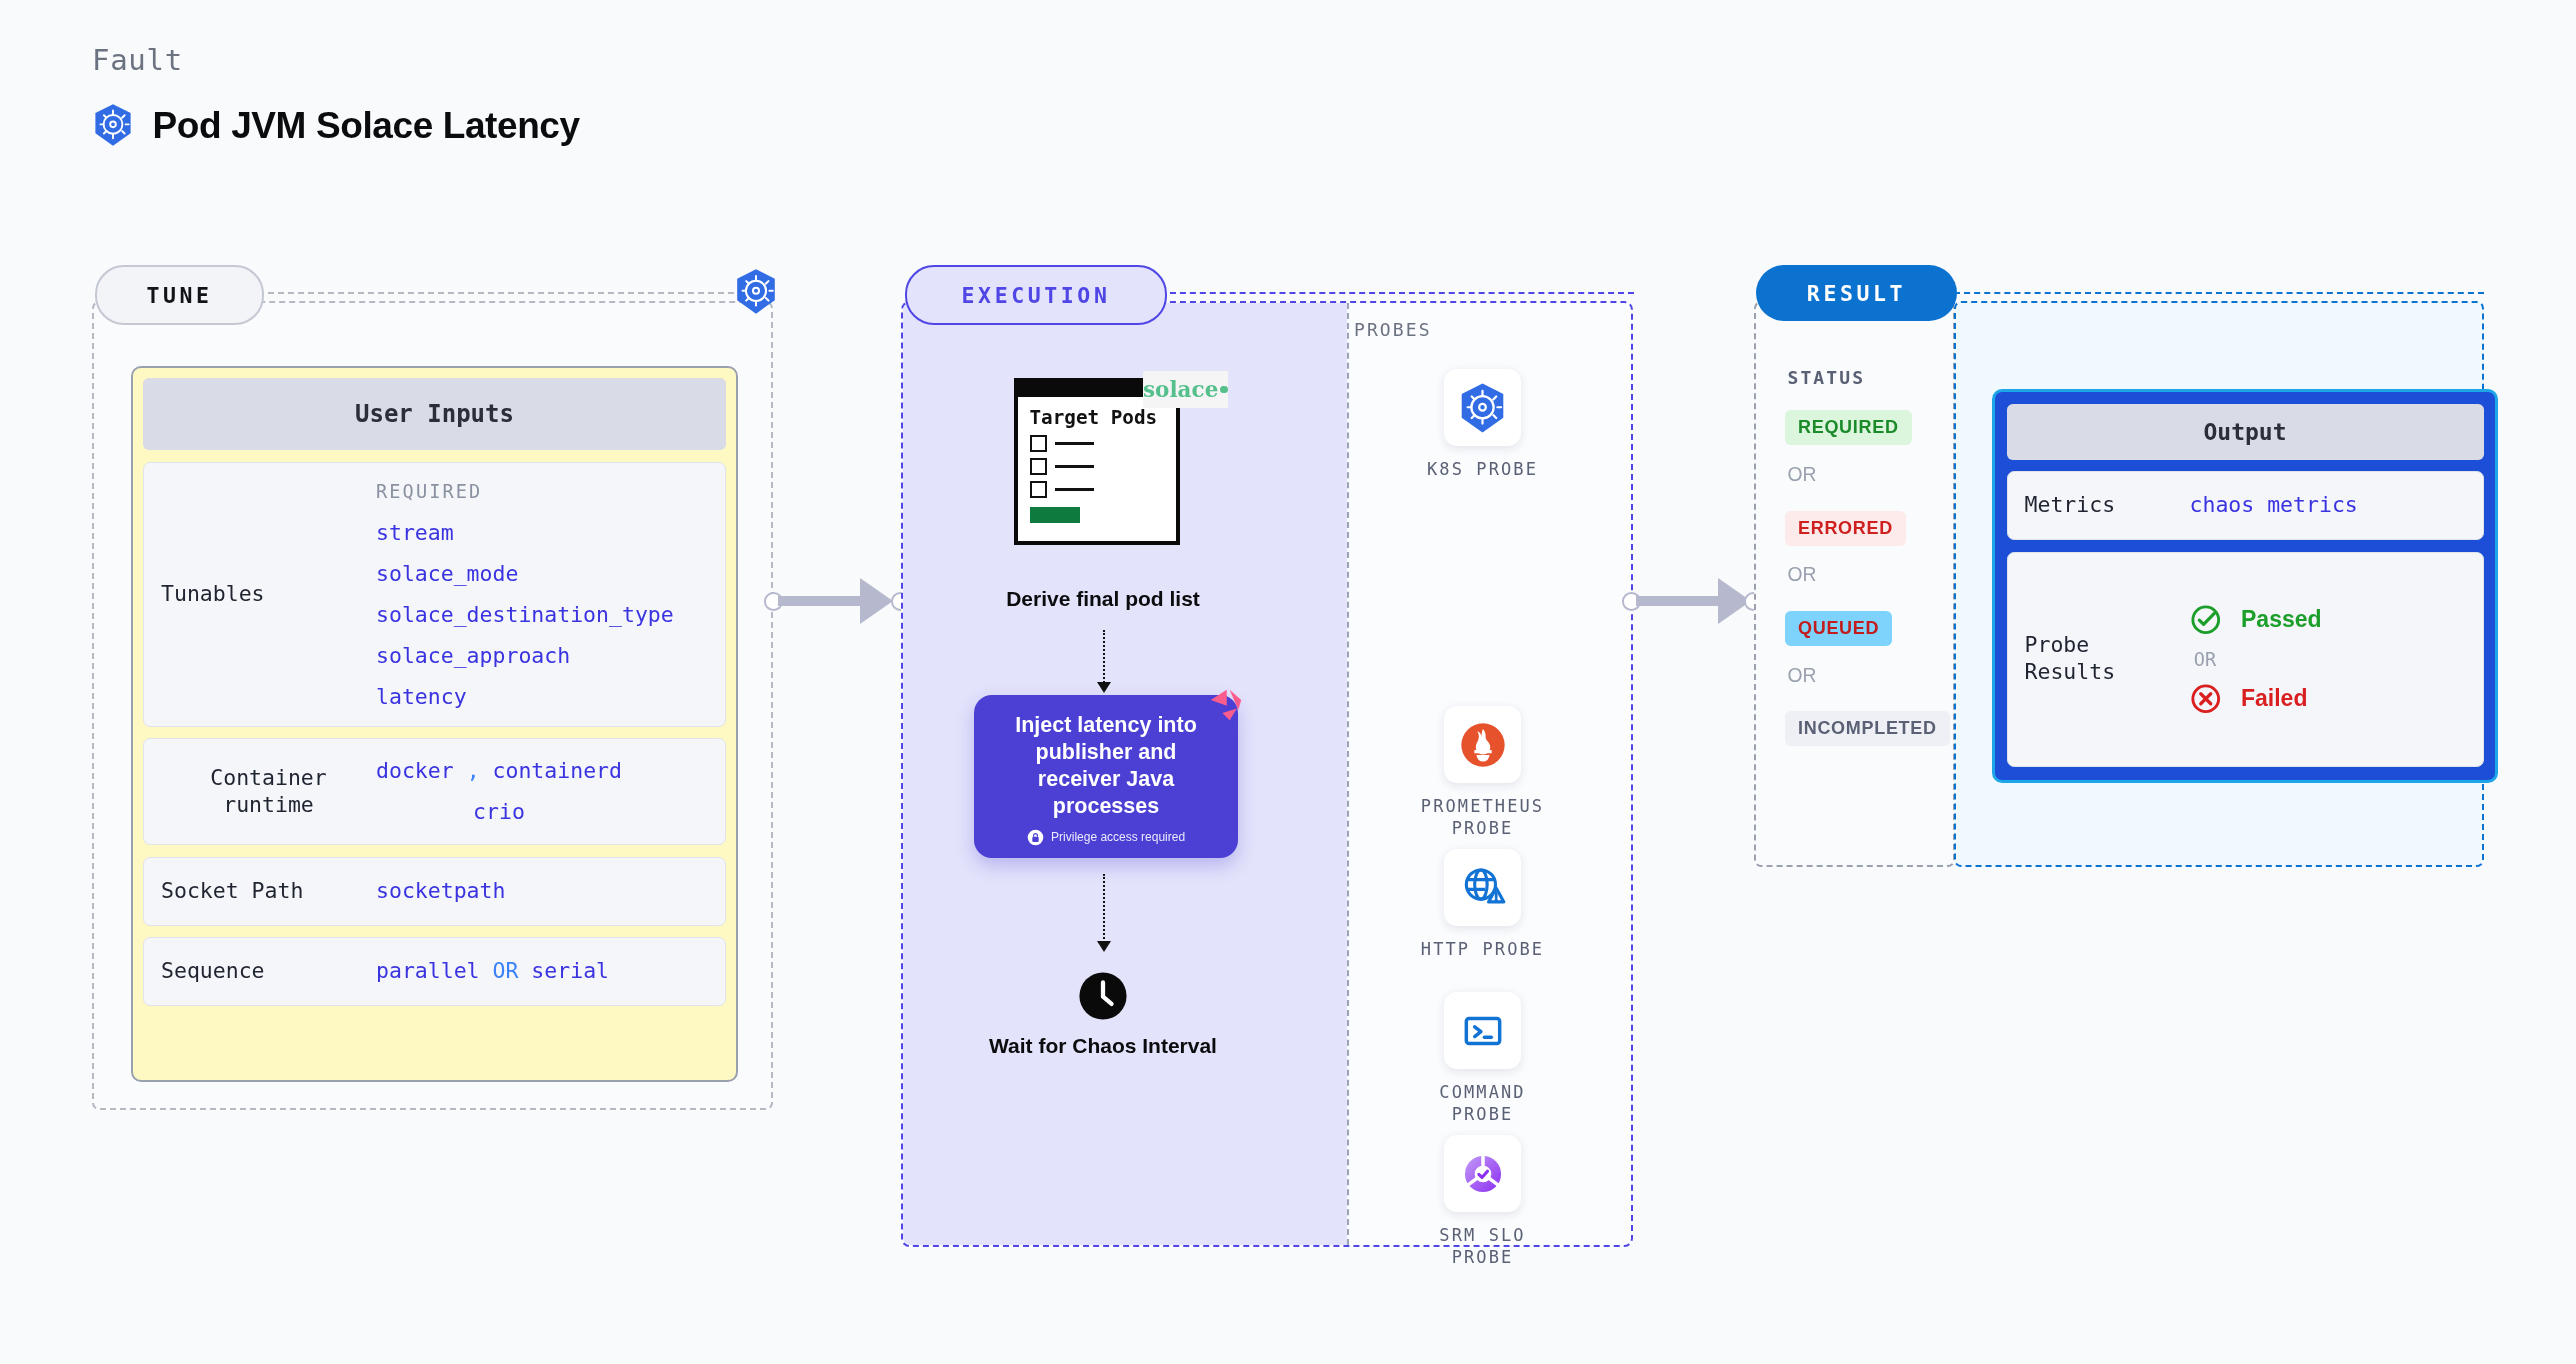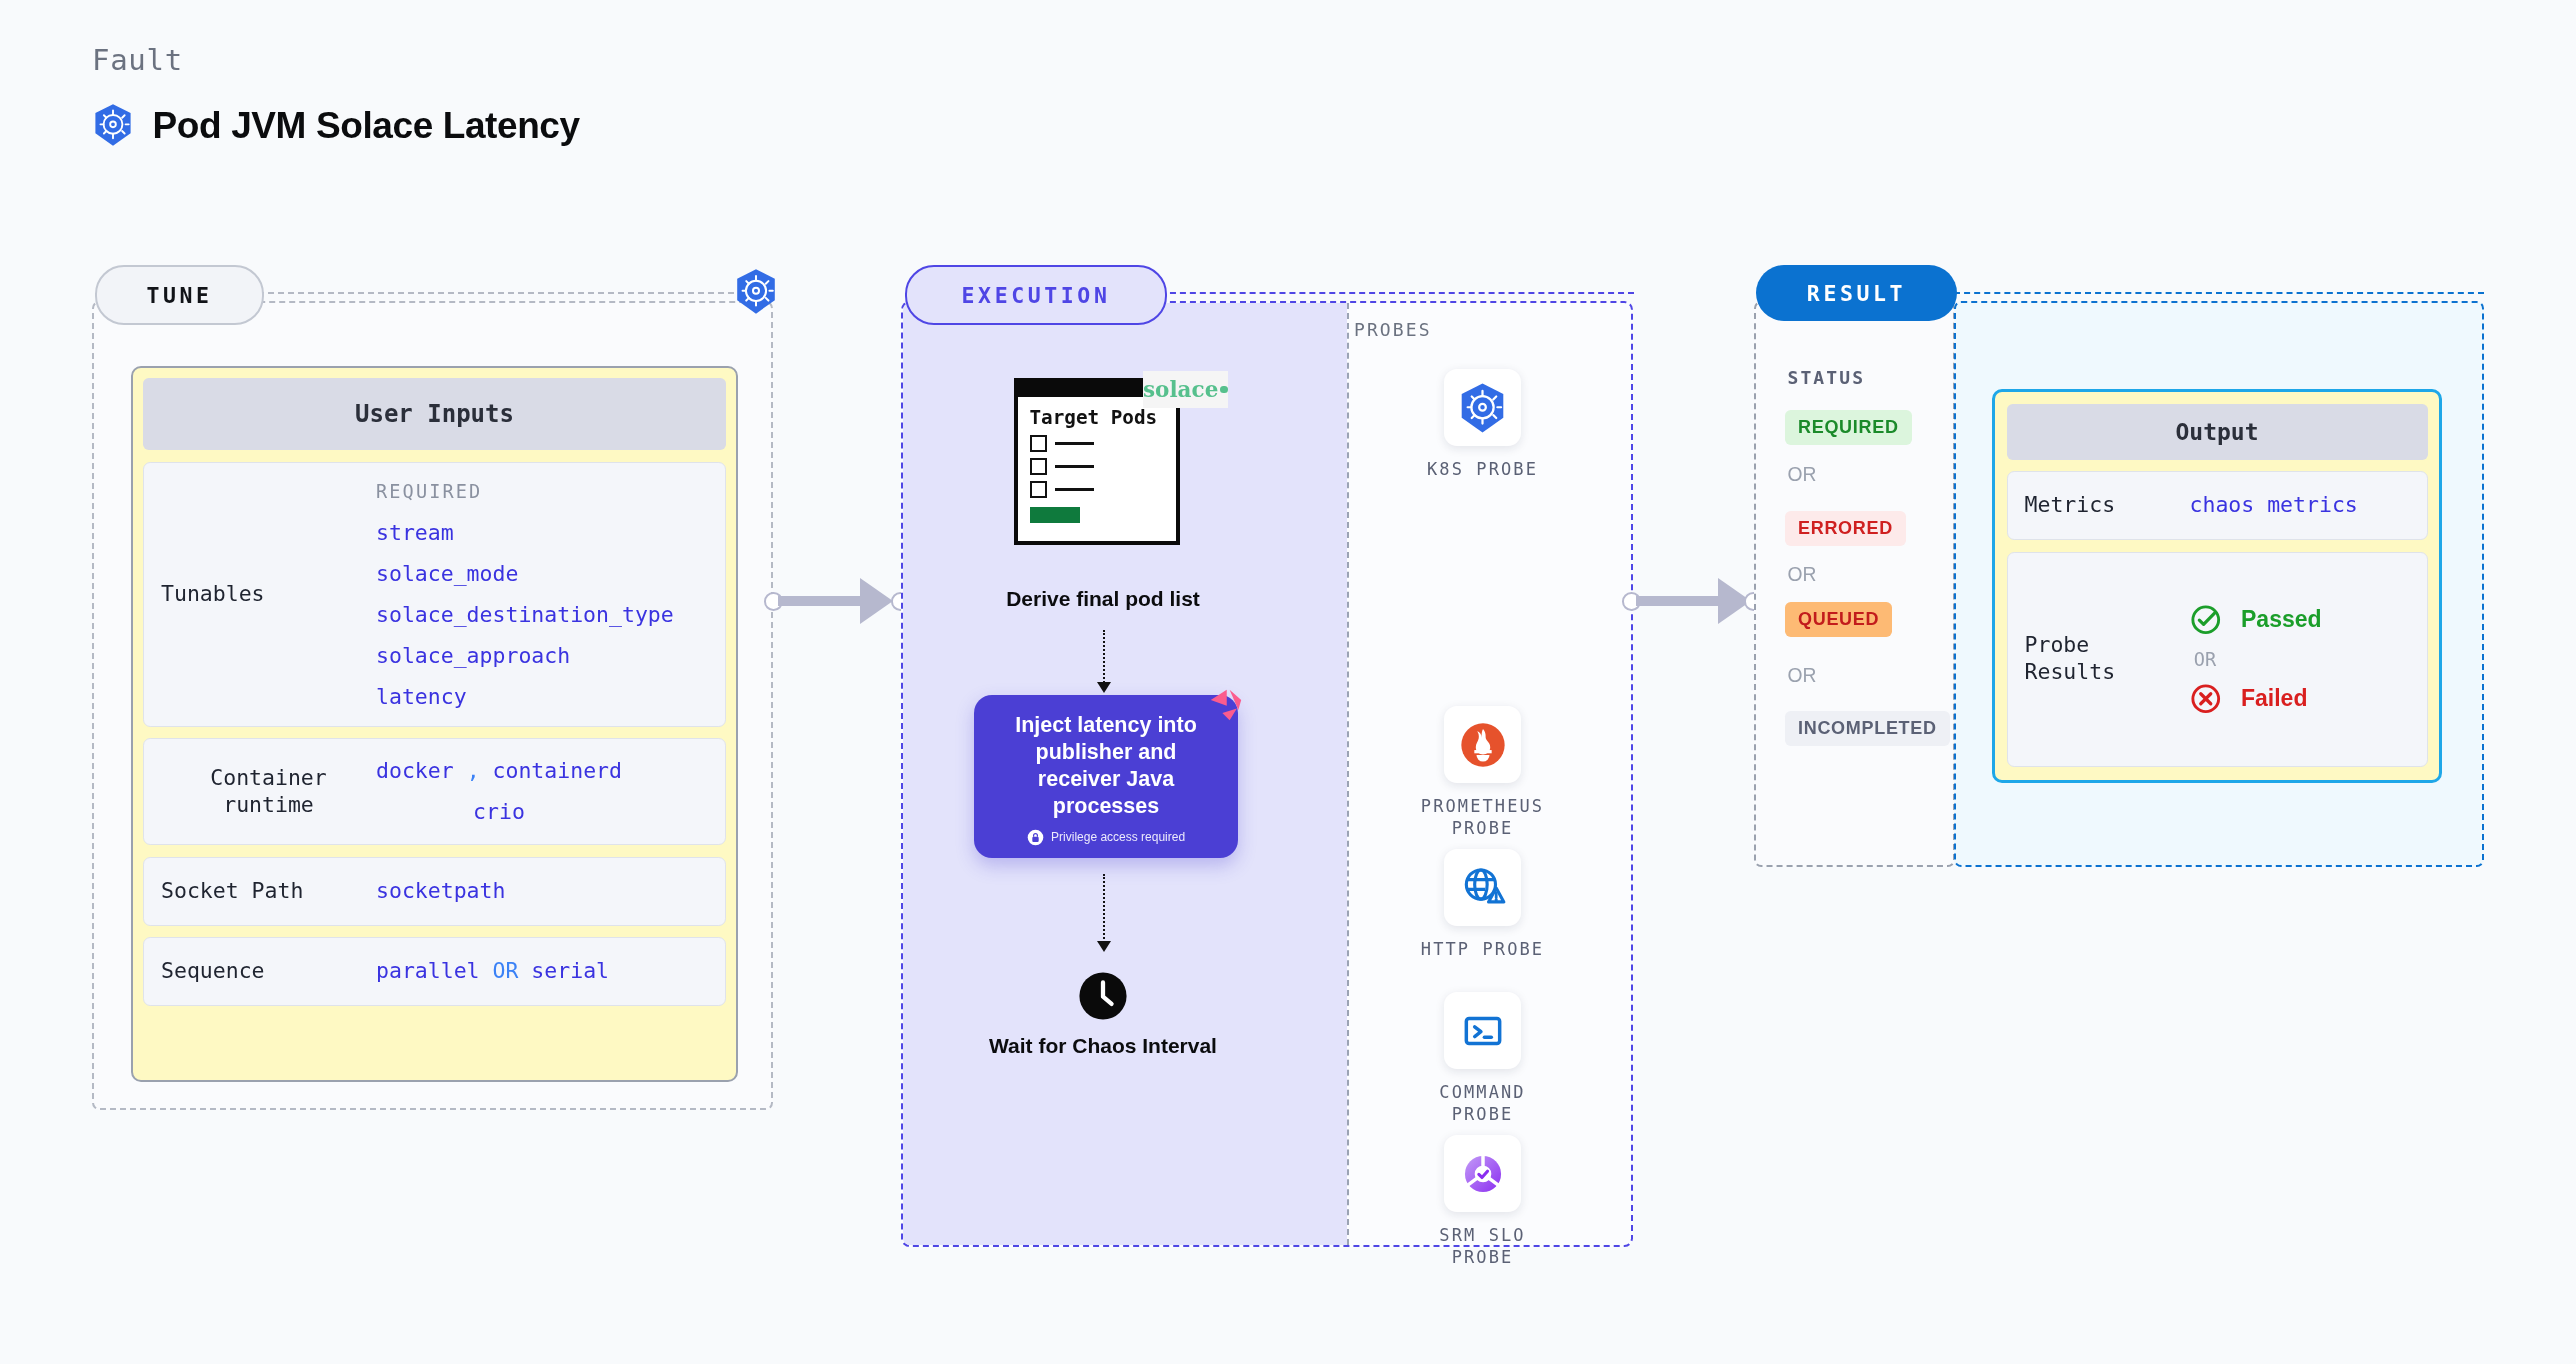--- a/index.html
+++ b/index.html
@@ -151,22 +151,22 @@
     position:absolute;left:29px;border-radius:5.7px;padding:7.2px 13px;
     font-size:18px;font-weight:700;letter-spacing:0.7px;box-sizing:border-box;
   }
   .or-text{position:absolute;left:31.5px;font-size:19.3px;color:#9aa1ae;}
 
   #output-panel{
     left:1954px;top:301px;width:530px;height:566px;
     border:2.9px dashed #0b72d0;border-radius:7.2px;background:#eff9fe;
   }
   #output-card{
-    position:absolute;left:36px;top:86px;width:450px;height:394px;
-    background:#fef9c3;border:3.6px solid #1ea7e8;border-radius:10px;box-sizing:border-box;padding:11.5px;
+    position:absolute;left:36px;top:86px;width:506px;height:394px;
+    background:#1d4ed8;border:3.6px solid #1ea7e8;border-radius:10px;box-sizing:border-box;padding:11.5px;
   }
 
   .ok-row{display:flex;align-items:center;gap:20px;}
   .ok-text{font-size:23px;font-weight:700;}
 
   
   .arrow-line{position:absolute;height:10px;background:#b6b8ce;}
   .arrow-head{position:absolute;width:0;height:0;border-top:23px solid transparent;border-bottom:23px solid transparent;border-left:33px solid #b6b8ce;}
   .arrow-dot{position:absolute;width:18.6px;height:18.6px;border-radius:50%;background:#fff;border:2.9px solid #b6b8ce;box-sizing:border-box;}
   .dash-h{position:absolute;border-top:2.9px dashed #b4b9c4;}
@@ -402,21 +402,21 @@
 <div class="arrow-head" style="left:1718px;top:578px;"></div>
 <div class="arrow-dot" style="left:1744px;top:592px;"></div>
 
 <div class="panel" id="result-status-panel">
   <div id="status-title">STATUS</div>
 
   <div class="stat-badge" style="top:107px;background:#dcf5dd;color:#1b8a2a;">REQUIRED</div>
   <div class="or-text" style="top:161px;">OR</div>
   <div class="stat-badge" style="top:208px;background:#fdeaea;color:#cf2020;">ERRORED</div>
   <div class="or-text" style="top:261px;">OR</div>
-  <div class="stat-badge" style="top:299px;background:#fdba74;color:#c21c1c;">QUEUED</div>
+  <div class="stat-badge" style="top:308px;background:#7dd3fc;color:#c21c1c;">QUEUED</div>
   <div class="or-text" style="top:362px;">OR</div>
   <div class="stat-badge" style="top:408px;background:#eef0f5;color:#5b6175;">INCOMPLETED</div>
 </div>
 <div class="badge" id="result-badge">RESULT</div>
 <div class="dash-h-res" style="left:1954px;top:292px;width:530px;"></div>
 
 <div class="panel" id="output-panel">
   <div id="output-card">
     <div class="card-head" style="height:56px;font-size:23px;">Output</div>
 

